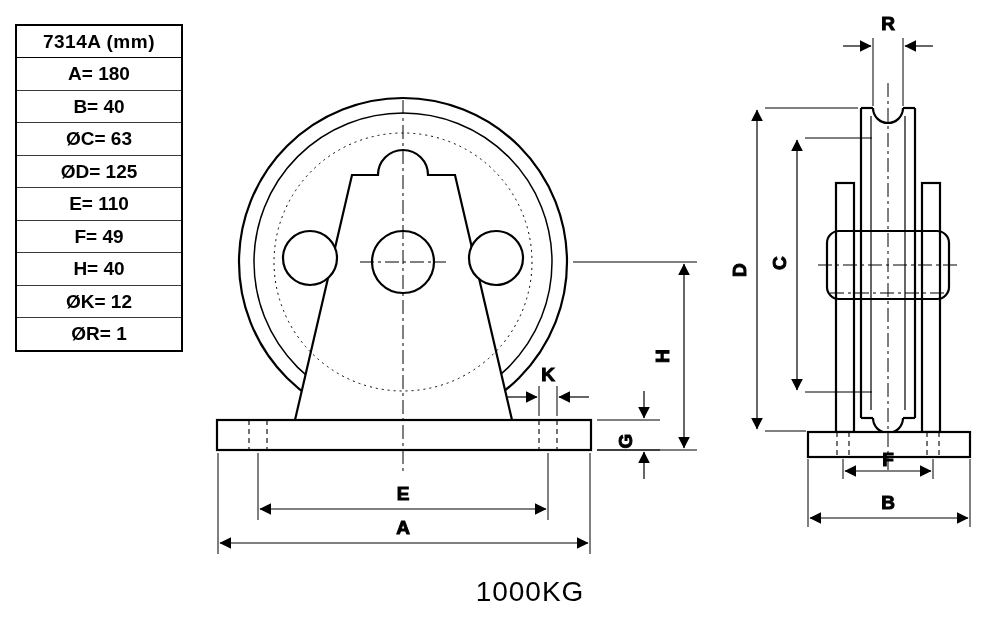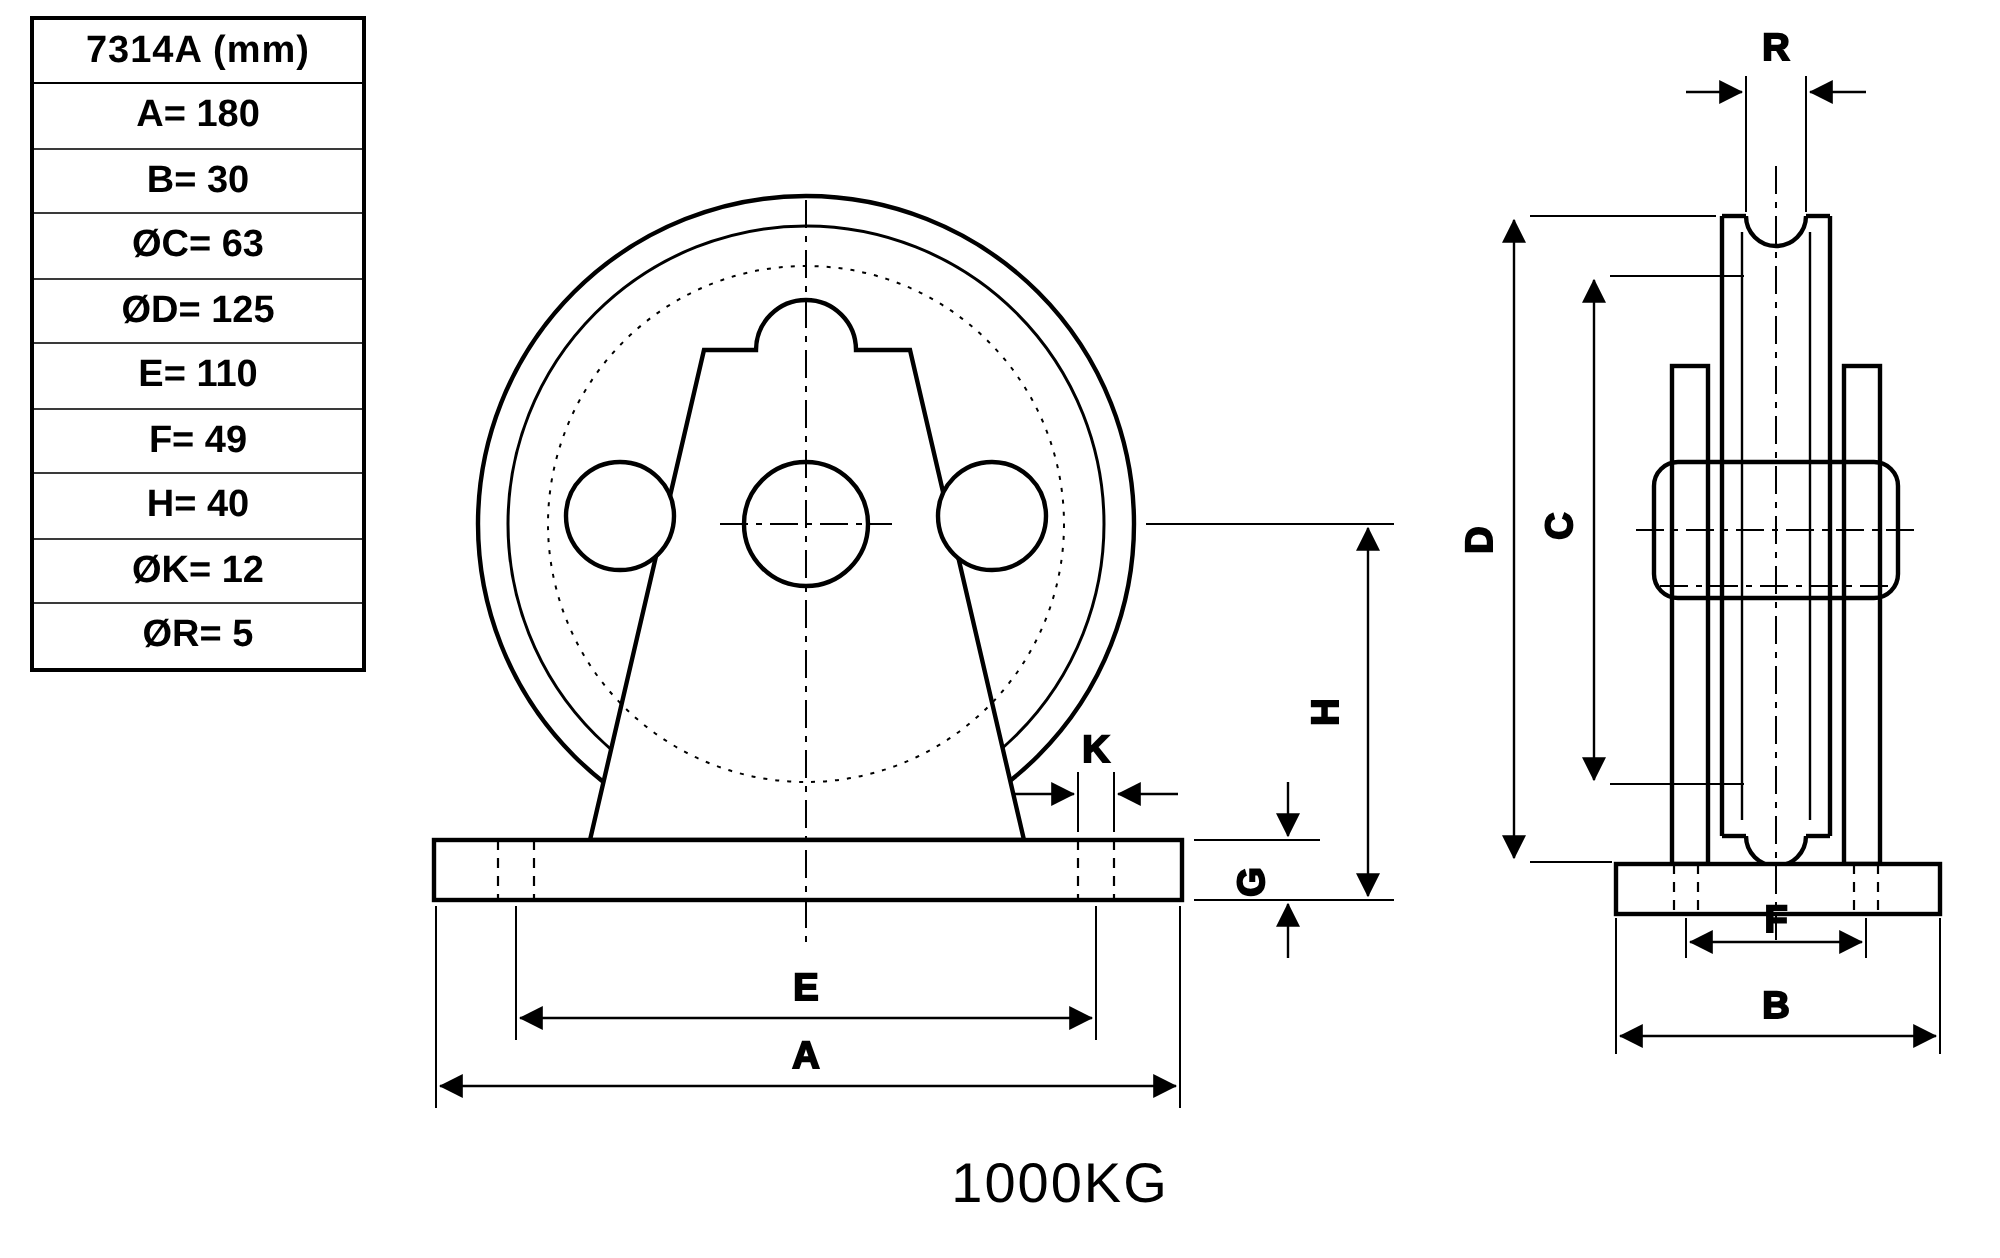--- a/index.html
+++ b/index.html
@@ -5,21 +5,21 @@
   html,body{margin:0;padding:0;background:#ffffff;}
   .canvas{
     position:relative;
     width:1000px;height:629px;
     background:#ffffff;
     font-family:"Liberation Sans", sans-serif;
     overflow:hidden;
   }
   
   .dim-table{
-    position:absolute;left:15px;top:8px;width:168px;
+    position:absolute;left:15px;top:24px;width:168px;
     border:2px solid #000;background:#fff;
     box-sizing:border-box;
   }
   .dim-table .hdr{
     font-weight:bold;font-size:19px;color:#000;
     text-align:center;line-height:31px;height:31px;
     border-bottom:1.5px solid #000;
     letter-spacing:0.5px;
   }
   .dim-table .row{
@@ -34,28 +34,28 @@
   .weight{font-size:28px;font-weight:normal;fill:#000;letter-spacing:1px;}
 </style>
 </head>
 <body>
 
 <div class="canvas">
 
   <div class="dim-table">
     <div class="hdr">7314A  (mm)</div>
     <div class="row">A= 180</div>
-    <div class="row">B= 30</div>
+    <div class="row">B= 40</div>
     <div class="row">ØC= 63</div>
     <div class="row">ØD= 125</div>
     <div class="row">E= 110</div>
     <div class="row">F= 49</div>
     <div class="row">H= 40</div>
     <div class="row">ØK= 12</div>
-    <div class="row">ØR= 5</div>
+    <div class="row">ØR= 1</div>
   </div>
 
   <svg width="1000" height="629" viewBox="0 0 1000 629">
     <defs>
       <marker id="arr" viewBox="0 0 10 10" refX="9.5" refY="5" markerWidth="10" markerHeight="10" orient="auto-start-reverse">
         <path d="M0,0 L10,5 L0,10 z" fill="#000"></path>
       </marker>
     </defs>
 
     <g stroke="#000" fill="none">

